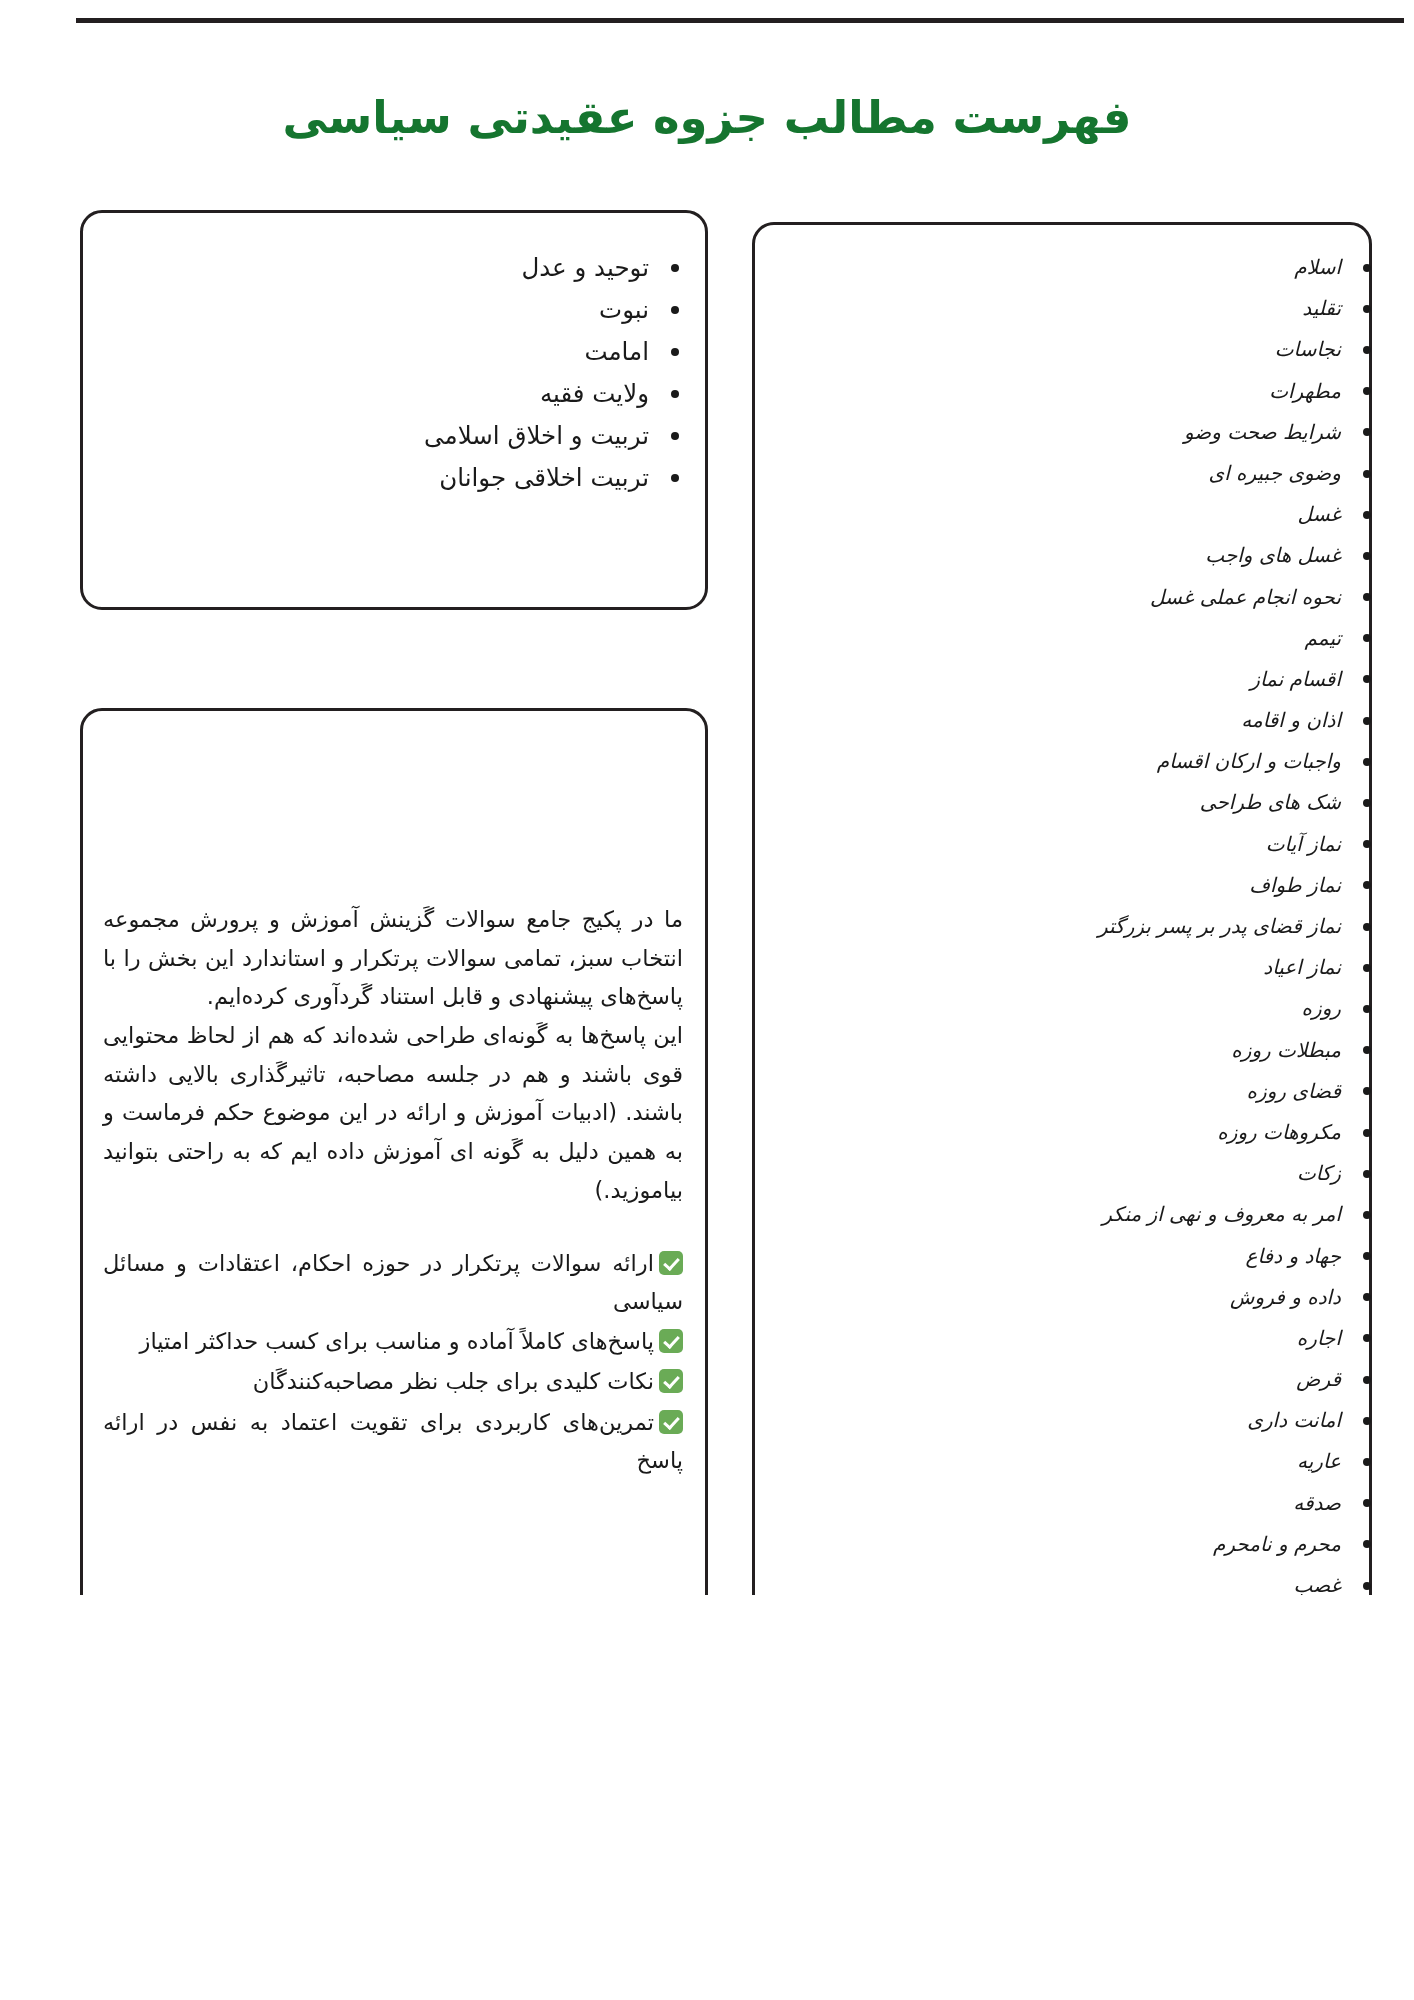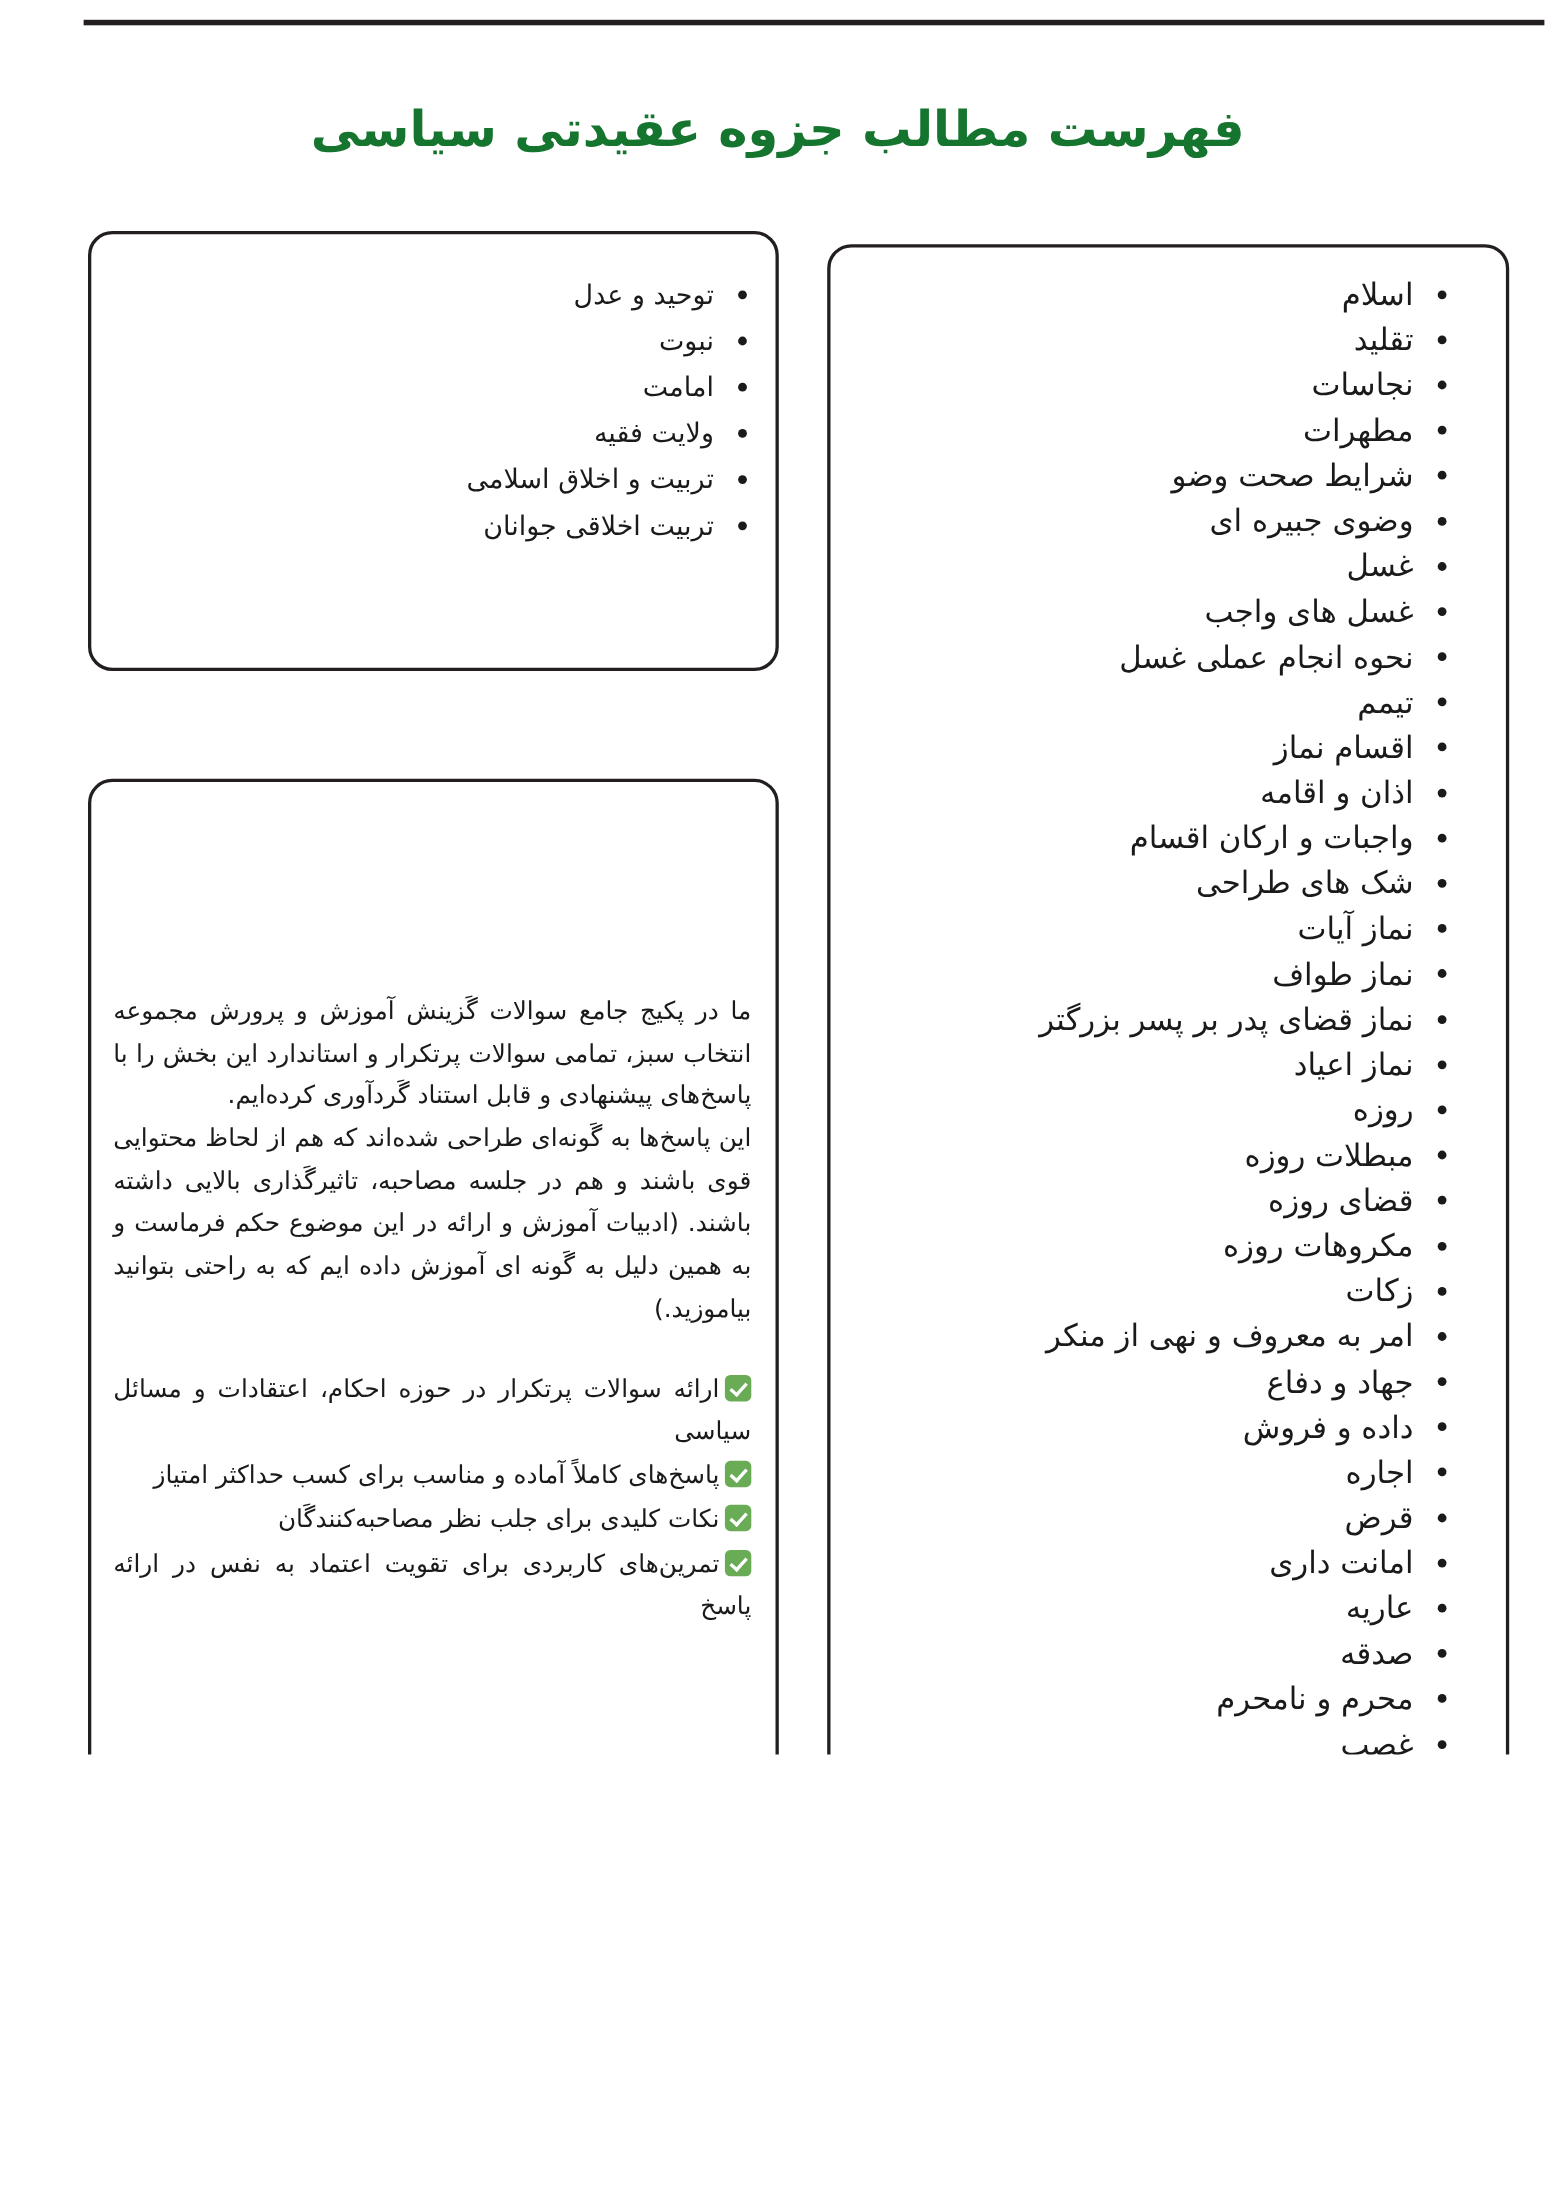--- a/index.html
+++ b/index.html
@@ -58,23 +58,24 @@
   #box-bl     { left: 80px;  top: 708px;  width: 628px;  height: 1232px; }
 
   
   .bullet-list {
     list-style: none;
     direction: rtl;
     text-align: right;
   }
 
   #list-right {
-    padding: 22px 84px 0 18px;
-    font-size: 28px;
+    padding: 22px 28px 0 18px;
+    font-size: 20px;
     line-height: 1.0;
+    font-style: italic;
   }
 
   #list-tl {
     padding: 34px 56px 0 18px;
     font-size: 24.5px;
     line-height: 1.0;
   }
 
   .bullet-list li {
     position: relative;

